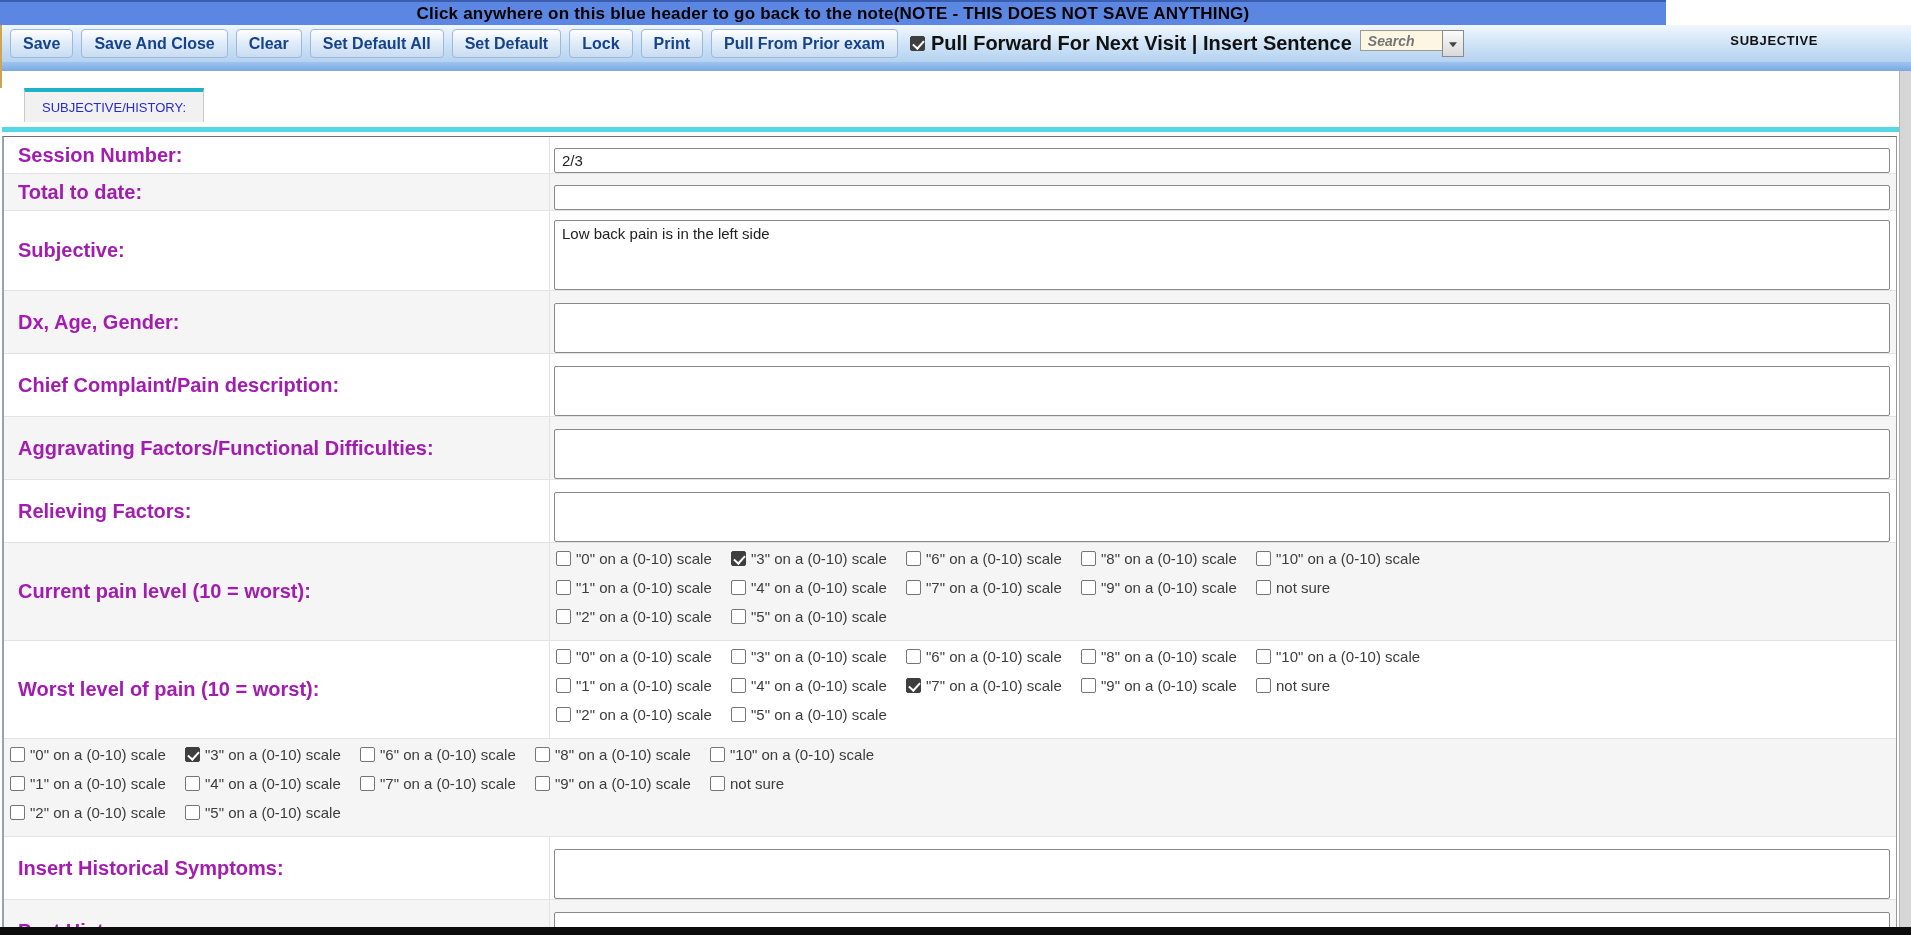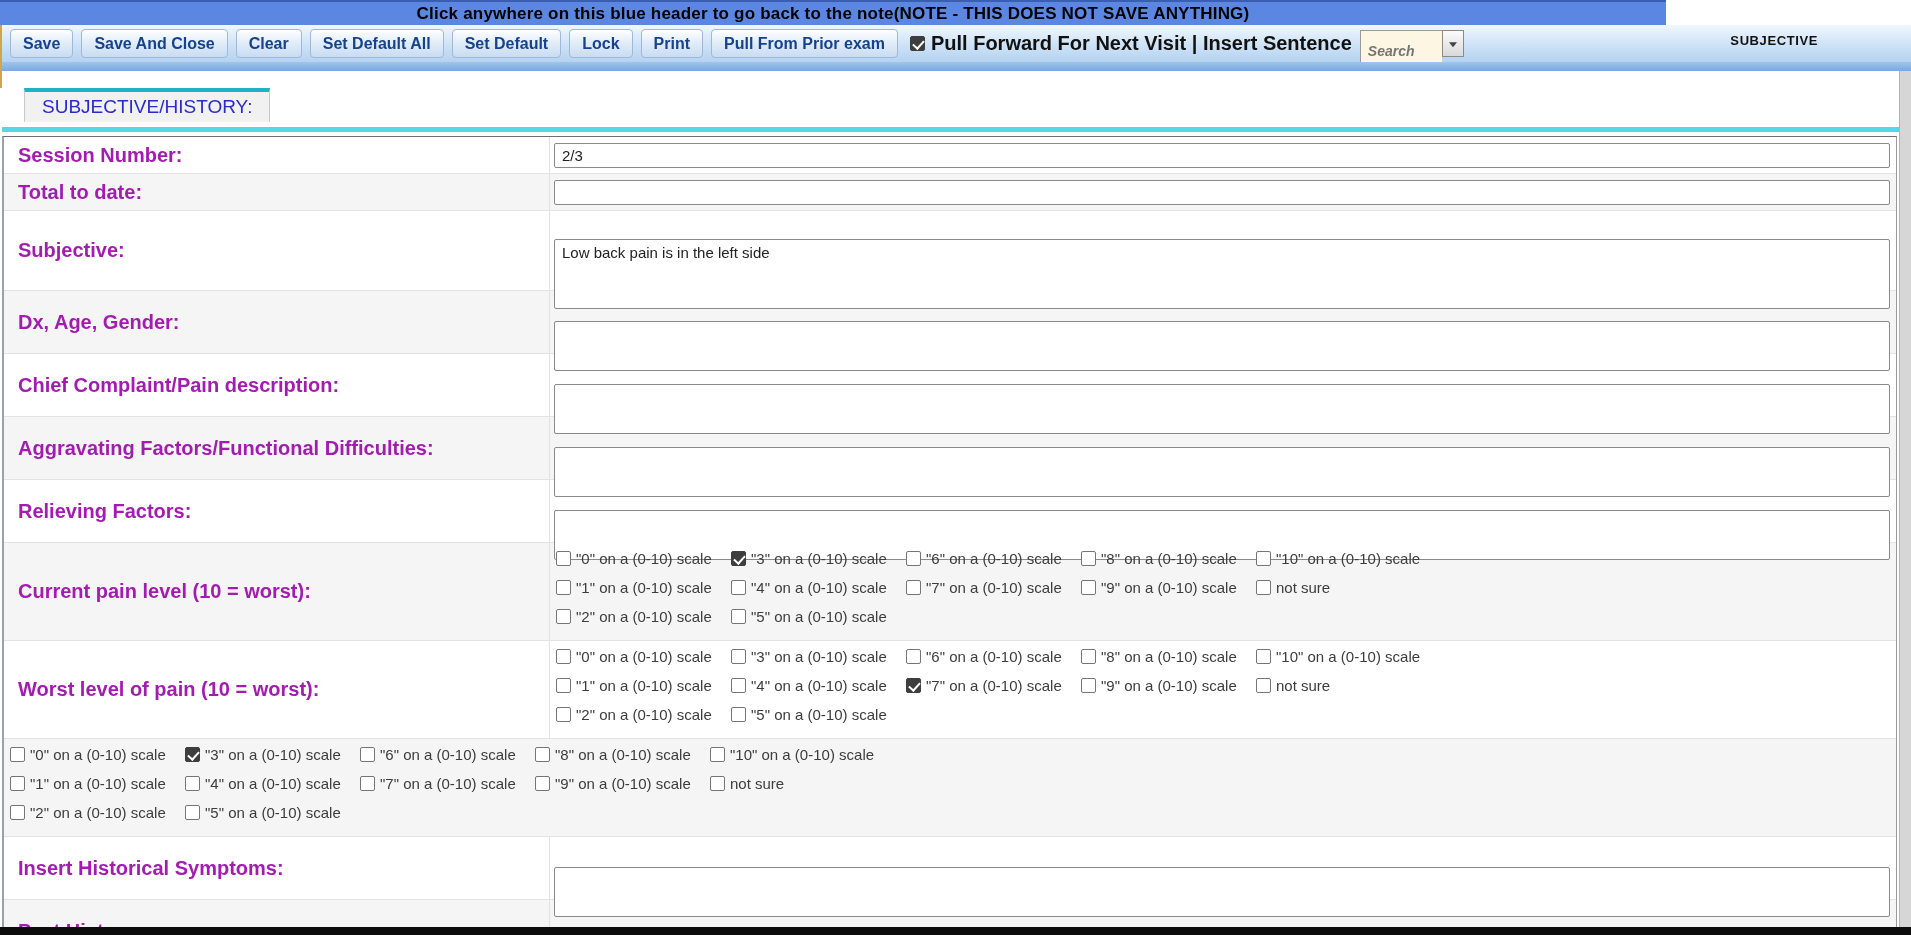--- a/index.html
+++ b/index.html
@@ -41,21 +41,21 @@
     white-space:nowrap;
   }
   .pull-forward {
     display:flex; align-items:center; margin-left:4px; white-space:nowrap;
   }
   .pull-forward .pf-label {
     font-size:20px; font-weight:bold; color:#111; margin-left:6px; margin-right:8px;
   }
   .search-combo { display:flex; align-items:stretch; height:27px; }
   .search-combo input {
-    width:82px; height:41px; border:1px solid #9a9a9a; border-right:none;
+    width:82px; height:21px; border:1px solid #9a9a9a; border-right:none;
     background:#fdf6e2; font-style:italic; font-weight:bold; color:#555;
     font-size:14px; padding:0 7px; outline:none;
     font-family:"Liberation Sans", sans-serif;
   }
   .combo-arrow-btn {
     width:22px; height:27px; border:1px solid #8a8a8a;
     background:linear-gradient(#fbfbfb,#d9d9d9); cursor:pointer; position:relative;
   }
   .combo-arrow-btn::after {
     content:""; position:absolute; left:50%; top:50%;
@@ -72,42 +72,42 @@
   .left-gold { position:absolute; top:25px; left:0; width:2px; height:63px; background:#cfa64f; z-index:60; }
 
   
   .mid { position:absolute; top:71px; left:0; width:1911px; height:65px; background:#fff; }
   .tab {
     position:absolute; top:17px; left:24px; height:34px;
     background:#f1f1f1; border:1px solid #c9c9c9; border-bottom:none;
     border-top:4px solid var(--teal,#1cb2c8);
     padding:0 17px; display:flex; align-items:center; cursor:pointer;
   }
-  .tab .tab-label { font-size:19px; color:var(--tab-text,#2a2ac8); }
+  .tab .tab-label { font-size:13px; color:var(--tab-text,#2a2ac8); }
   .teal-line {
     position:absolute; top:56px; left:2px; width:1897px; height:5px;
     background:var(--teal-light,#57d7e5);
   }
 
   
   .form-wrap {
     position:absolute; top:136px; left:2px; width:1895px; bottom:0;
     border-top:1px solid #6f6f6f; border-left:2px solid #98a2ab;
     border-right:1px solid #9a9a9a;
     overflow:hidden; background:#fff;
   }
   .frow { display:flex; width:100%; border-bottom:1px solid #e3e3e3; background:#fff; }
   .frow.alt { background:#f5f5f6; }
   .frow .flabel {
     width:546px; flex:0 0 546px; padding-left:14px; padding-right:18px;
     display:flex; align-items:center;
     font-size:20px; font-weight:bold; color:#a21caf;
     border-right:1px solid #e2e2e2;
   }
-  .frow .ffield { flex:1 1 auto; display:flex; align-items:center; padding:0 6px 0 4px; }
+  .frow .ffield { flex:1 1 auto; display:flex; align-items:flex-end; padding:0 6px 0 4px; }
   .kind-input   { height:37px; }
   .kind-textarea{ height:63px; }
   .kind-textarea-lg { height:80px; }
   .kind-pain    { height:98px; }
 
   .ffield input[type=text] {
     width:100%; height:25px; border:1px solid #8a8a8a; border-radius:2px;
     font-size:15px; color:#222; padding:0 7px; background:#fff; outline:none;
     font-family:"Liberation Sans", sans-serif;
   }

